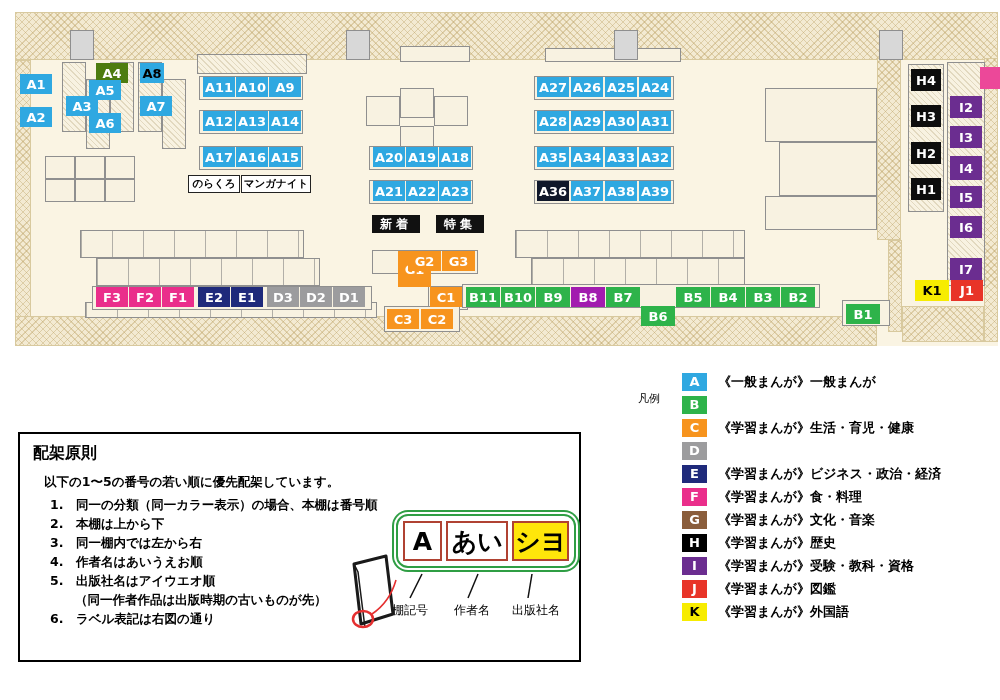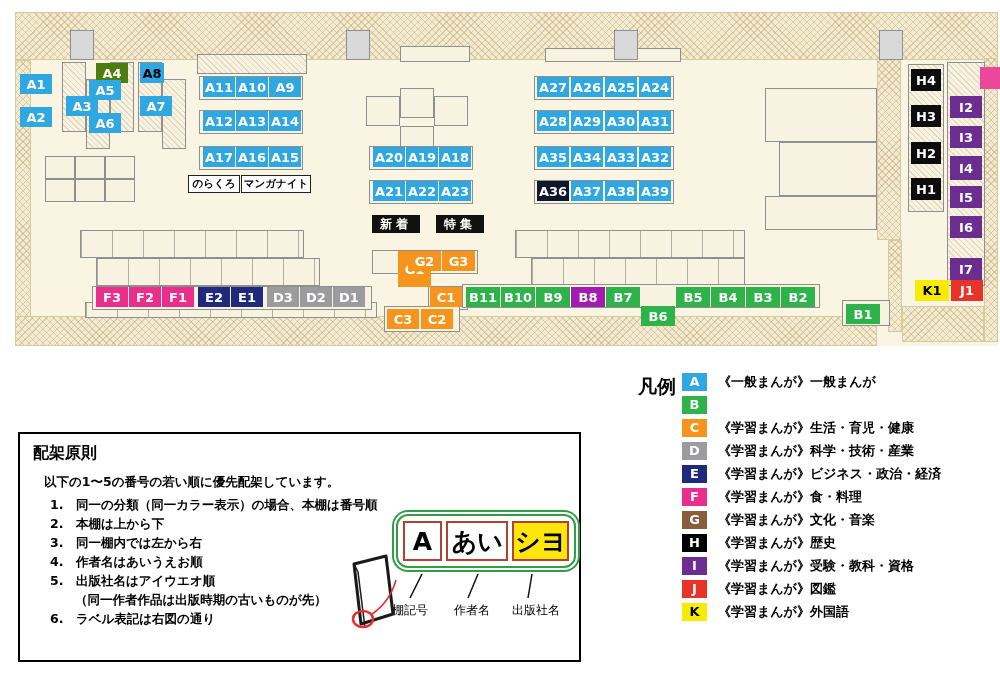--- a/index.html
+++ b/index.html
@@ -17,21 +17,21 @@
   .shelf.slots{background-image:repeating-linear-gradient(90deg, rgba(120,120,120,.55) 0 1px, transparent 1px 31px)}
   .pillar{position:absolute;background:#d8d8d8;border:1px solid #8f8f8f}
   .maplabel{position:absolute;display:flex;align-items:center;justify-content:center;
     font-weight:700;font-size:13px;line-height:1;white-space:nowrap}
   .signlabel{position:absolute;background:#fff;border:1px solid #222;color:#000;
     font-weight:700;font-size:10.5px;display:flex;align-items:center;justify-content:center;white-space:nowrap}
   .banner{position:absolute;background:#111;color:#fff;font-weight:700;font-size:12px;
     display:flex;align-items:center;justify-content:center;letter-spacing:4px}
   
   .legend{position:absolute;left:628px;top:370px;width:368px}
-  .legend-title{position:absolute;left:10px;top:4px;font-size:19px;font-weight:700}
+  .legend-title{position:absolute;left:10px;top:21px;font-size:11px;font-weight:400}
   .legend-items{position:absolute;left:54px;top:0}
   .legend-row{display:flex;align-items:center;height:23px}
   .legend-swatch{width:25px;height:18px;display:flex;align-items:center;justify-content:center;
     font-weight:700;font-size:13px;color:#fff;flex:0 0 25px}
   .legend-text{font-size:13px;font-weight:700;margin-left:11px;white-space:nowrap}
   
   .principles{position:absolute;left:18px;top:432px;width:563px;height:230px;border:2px solid #000;background:#fff}
   .p-title{position:absolute;left:13px;top:9px;font-size:16px;font-weight:700}
   .p-intro{position:absolute;left:24px;top:40px;font-size:12.5px;font-weight:700}
   .p-rules{position:absolute;left:30px;top:61px;font-size:12.5px;font-weight:600;line-height:19px;white-space:pre}
@@ -229,21 +229,20 @@
         </div>
         <div class="legend-row">
           <span class="legend-swatch" style="background: rgb(46, 179, 74); color: rgb(255, 255, 255);">B</span>
         </div>
         <div class="legend-row">
           <span class="legend-swatch" style="background: rgb(247, 148, 30); color: rgb(255, 255, 255);">C</span>
           <span class="legend-text">《学習まんが》生活・育児・健康</span>
         </div>
         <div class="legend-row">
           <span class="legend-swatch" style="background: rgb(156, 156, 158); color: rgb(255, 255, 255);">D</span>
-          <span class="legend-text">《学習まんが》科学・技術・産業</span>
         </div>
         <div class="legend-row">
           <span class="legend-swatch" style="background: rgb(31, 42, 123); color: rgb(255, 255, 255);">E</span>
           <span class="legend-text">《学習まんが》ビジネス・政治・経済</span>
         </div>
         <div class="legend-row">
           <span class="legend-swatch" style="background: rgb(234, 46, 139); color: rgb(255, 255, 255);">F</span>
           <span class="legend-text">《学習まんが》食・料理</span>
         </div>
         <div class="legend-row">

